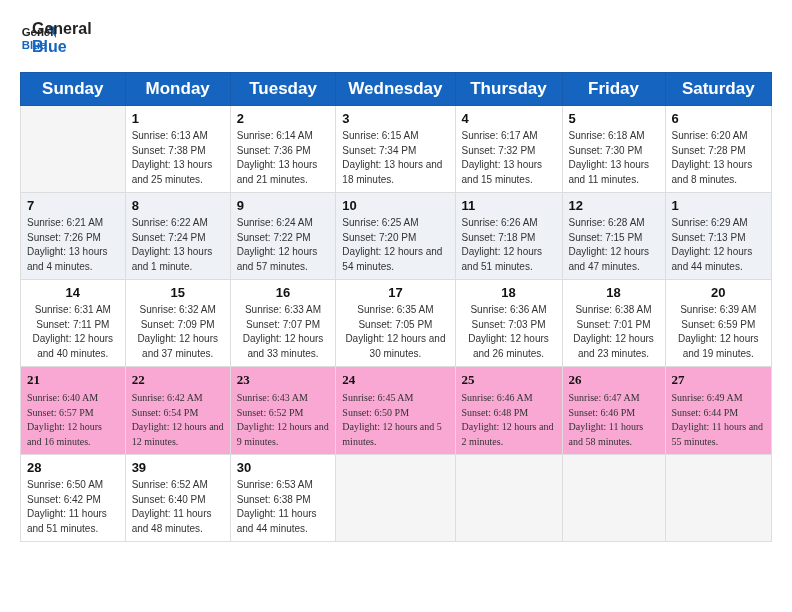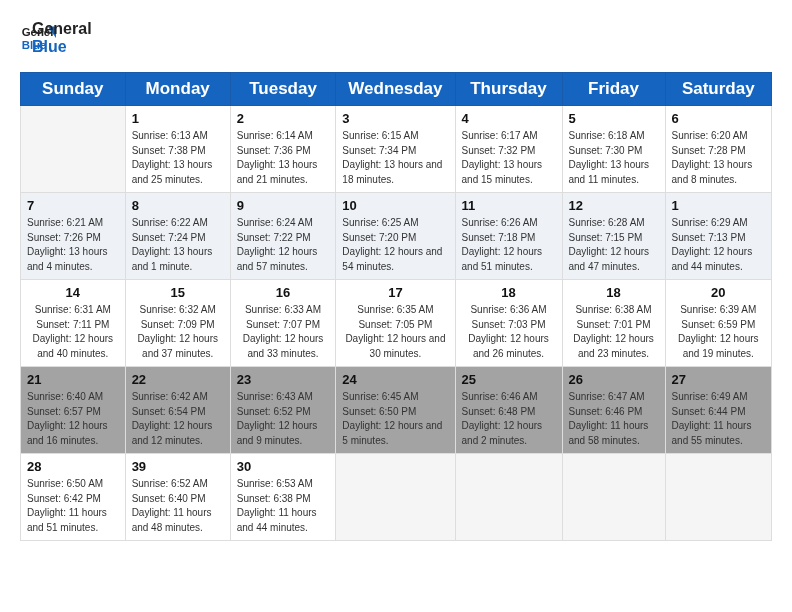--- a/index.html
+++ b/index.html
@@ -77,21 +77,21 @@
       font-size: 10px;
       color: #333;
       line-height: 1.45;
     }
     .calendar tr:nth-child(odd) td:not(.empty) {
       background: #fff;
     }
     .week-row-1 td { background: #fff; }
     .week-row-2 td { background: #eef2f7; }
     .week-row-3 td { background: #fff; text-align: center; }
-    .week-row-4 td { background: #a3a3a3; }
+    .week-row-4 td { background: #f9a8d4; font-family: Liberation Serif, serif; }
     .week-row-5 td { background: #fff; }
     .calendar td.empty { background: #f5f5f5 !important; }
   </style>
 </head>
 <body>
 
 <div class="header">
   <div class="logo">
     <svg class="logo-icon" viewBox="0 0 44 44">
       <text x="2" y="20" font-size="14" font-weight="bold" fill="#222" font-family="Arial">General</text>

